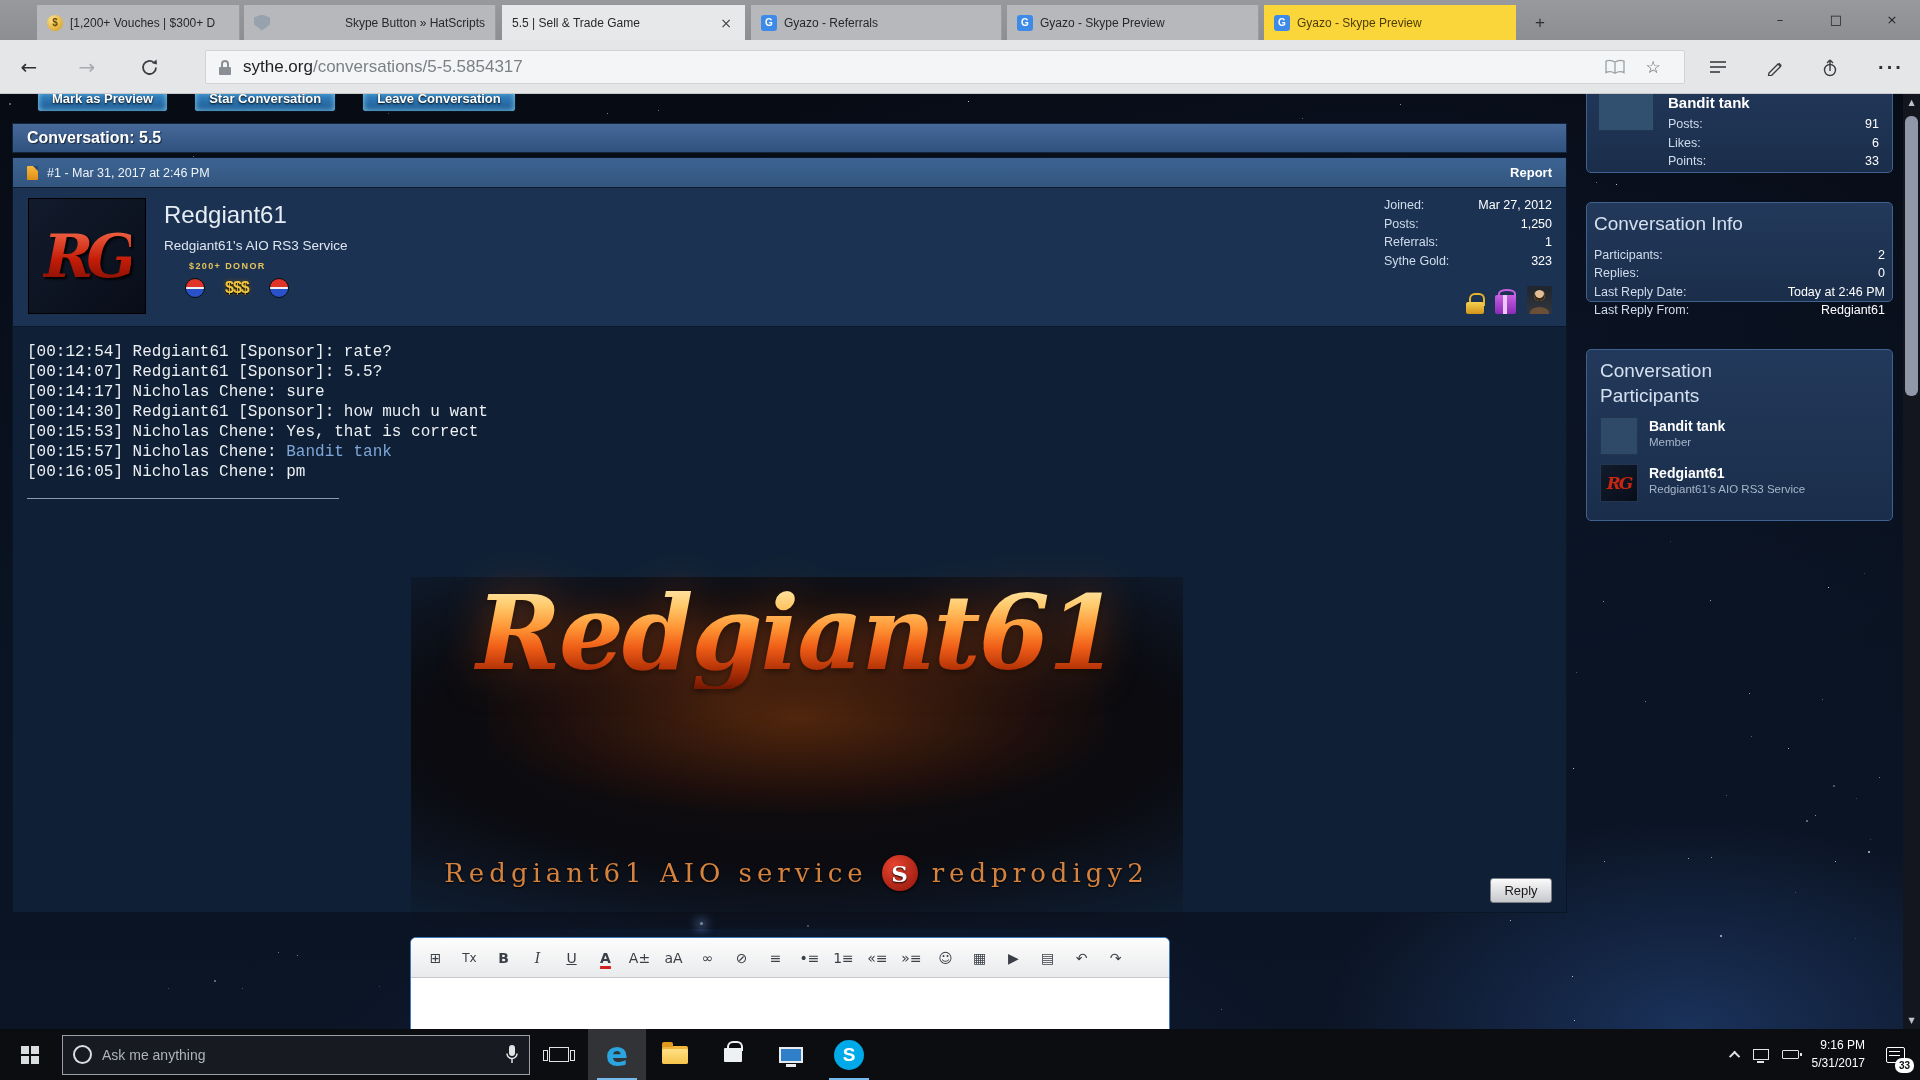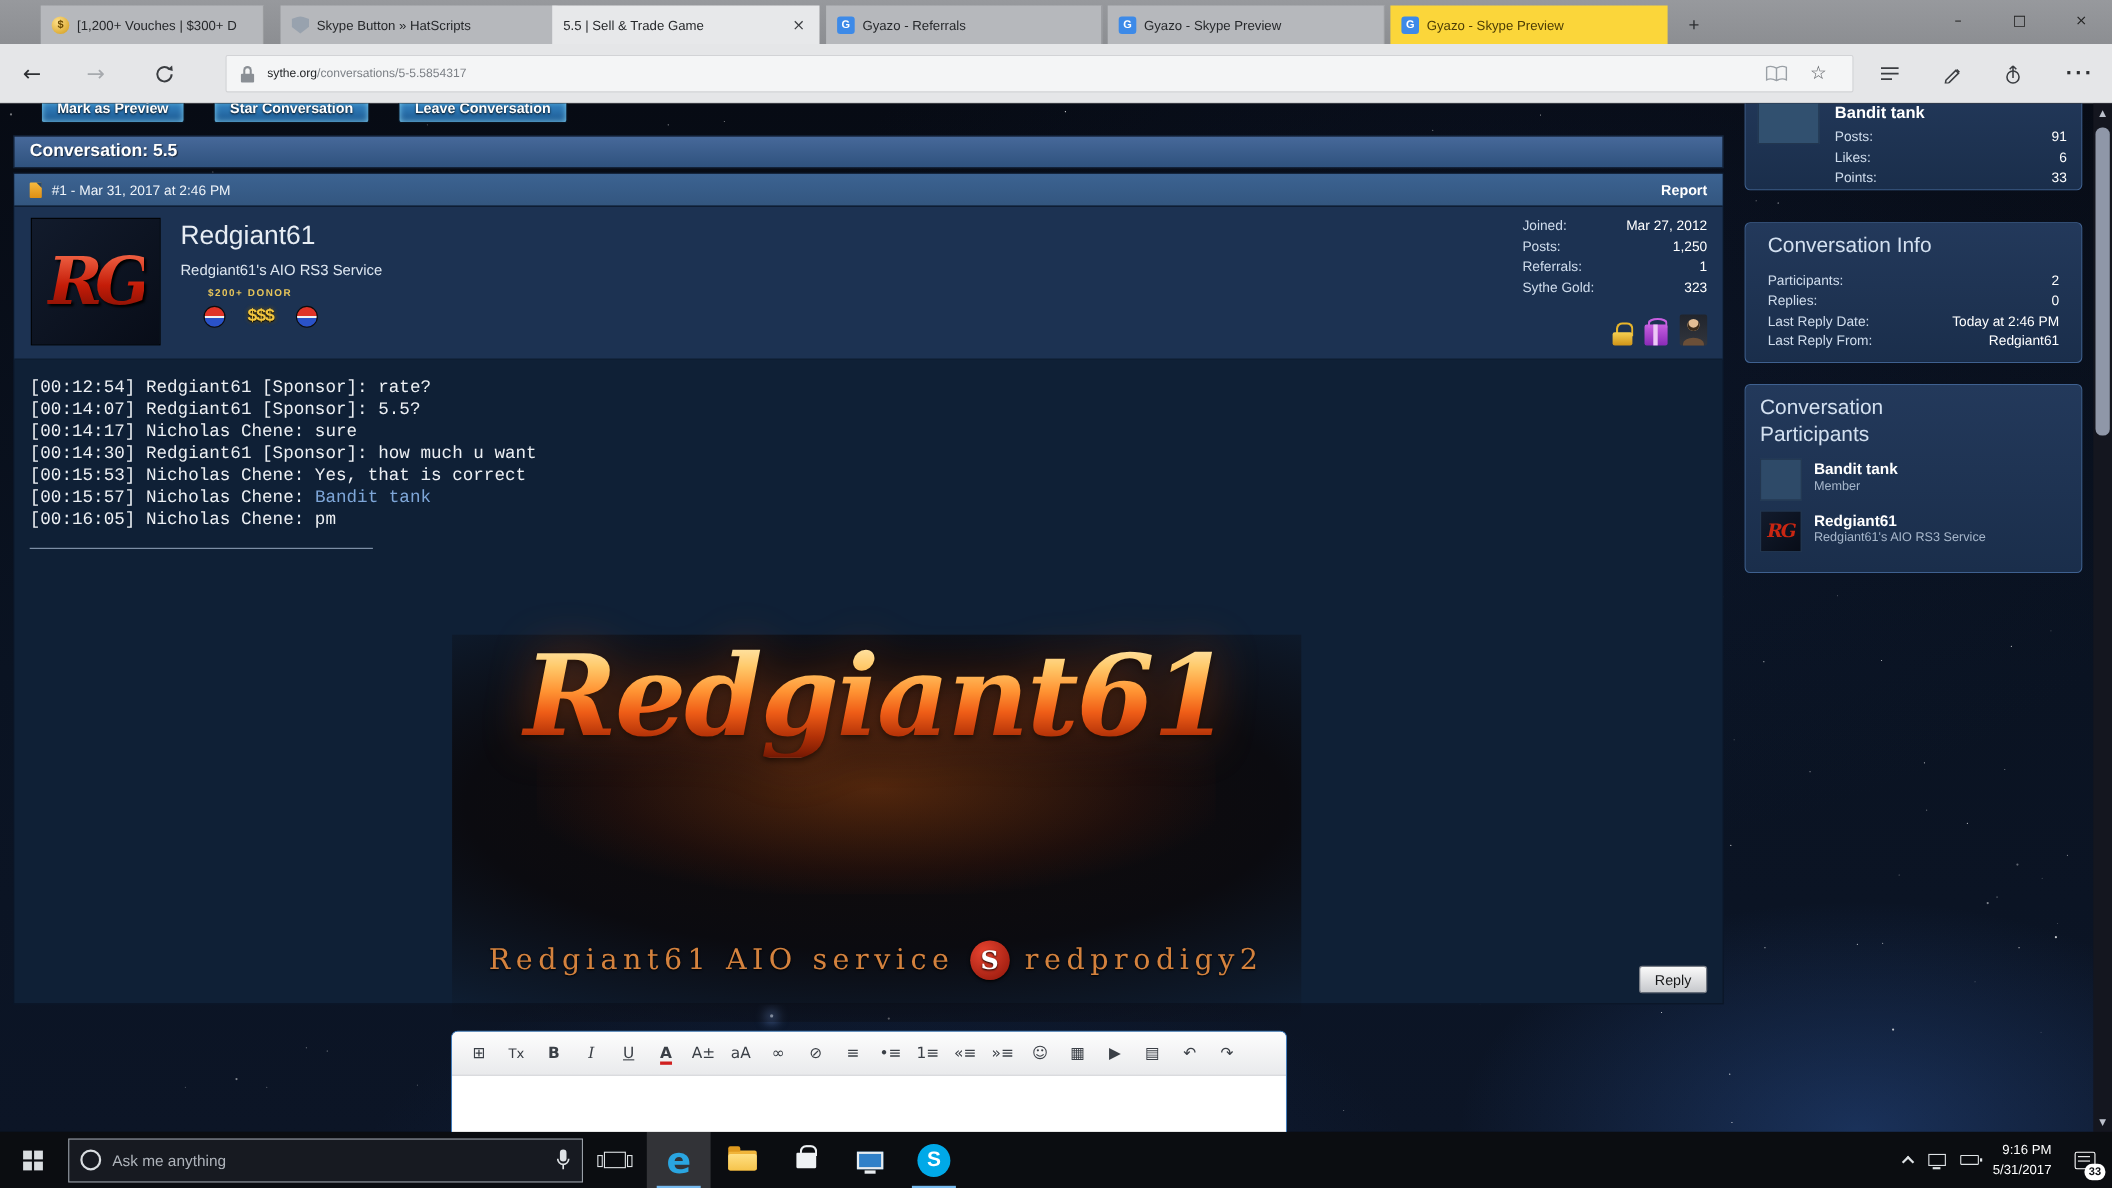--- a/index.html
+++ b/index.html
@@ -24,21 +24,21 @@
 .wctrl{position:absolute;top:0;width:56px;height:40px;text-align:center;line-height:40px;font-size:13px;color:#222;font-family:"DejaVu Sans",sans-serif;}
 
 
 .navbar{position:absolute;left:0;top:40px;width:1920px;height:54px;background:#e5e6e8;border-bottom:1px solid #c8c9cc;}
 .nav-btn{position:absolute;top:7px;width:42px;height:40px;display:flex;align-items:center;justify-content:center;font-size:20px;color:#2e3033;}
 .nav-btn.disabled{color:#a7aaae;}
 .addressbar{position:absolute;left:205px;top:10px;width:1480px;height:34px;background:#f4f5f6;border:1px solid #d2d3d6;border-radius:2px;display:flex;align-items:center;padding:0 12px;}
 .lockicon{position:relative;width:14px;height:15px;flex:0 0 auto;}
 .lk-s{position:absolute;top:0;left:3px;width:8px;height:8px;border:2px solid #8a8f95;border-bottom:none;border-radius:5px 5px 0 0;}
 .lk-b{position:absolute;bottom:0;left:1px;width:12px;height:8px;background:#8a8f95;border-radius:1px;}
-.url{margin-left:11px;font-size:11px;color:#25272a;flex:1;white-space:nowrap;overflow:hidden;}
+.url{margin-left:11px;font-size:17px;color:#25272a;flex:1;white-space:nowrap;overflow:hidden;}
 .url b{font-weight:normal;color:#1d1f22;}
 .url-path{color:#7c8086;}
 .ab-icon{width:38px;height:32px;display:flex;align-items:center;justify-content:center;font-size:17px;color:#55585d;flex:0 0 auto;}
 
 
 #page{position:absolute;left:0;top:94px;width:1920px;height:935px;overflow:hidden;
 background:
  radial-gradient(ellipse 520px 300px at 88% 100%, rgba(56,110,200,.32), transparent 70%),
  radial-gradient(ellipse 700px 380px at 42% 110%, rgba(34,74,150,.22), transparent 72%),
  radial-gradient(ellipse 900px 600px at 72% 25%, rgba(22,42,84,.20), transparent 75%),
@@ -107,21 +107,21 @@
 .editor-input{height:160px;background:#fff;outline:none;padding:8px;font-size:14px;color:#111;}
 
 
 .side-card{position:absolute;left:1586px;width:307px;background:linear-gradient(180deg,#23395b,#1a2e4b);border:1px solid #3f6190;border-radius:5px;color:#e8eef6;}
 .card1{top:-24px;height:103px;}
 .card1 .av{position:absolute;left:11px;top:4px;width:56px;height:56px;background:#31506f;border:1px solid #22364f;}
 .card1 .nm{position:absolute;left:81px;top:23px;font-weight:bold;font-size:15px;color:#fff;}
 .card1 .rows{position:absolute;left:81px;right:13px;top:44px;}
 .side-row{display:flex;justify-content:space-between;font-size:12.5px;line-height:18.5px;color:#cfdcec;}
 .side-row b{font-weight:normal;color:#fff;}
-.card2{top:108px;height:128px;padding:9px 20px;}
+.card2{top:108px;height:100px;padding:9px 7px;}
 .side-title{font-size:19px;color:#d3e0f0;margin-bottom:9px;line-height:1.3;}
 .card3{top:255px;height:172px;padding:9px 13px;}
 .card3 .side-title{max-width:200px;}
 .pt-entry{display:flex;gap:11px;margin-bottom:9px;}
 .pt-av{width:38px;height:38px;flex:0 0 auto;border:1px solid #22364f;display:flex;align-items:center;justify-content:center;}
 .pt-av.blank{background:#2e4a68;}
 .pt-av.rg{background:linear-gradient(135deg,#121b2c,#080d18);}
 .pt-av.rg span{font-family:"DejaVu Serif",serif;font-weight:bold;font-style:italic;font-size:17px;letter-spacing:-2px;color:#c82612;}
 .pt-name{font-weight:bold;font-size:14px;color:#fff;line-height:1.35;}
 .pt-sub{font-size:11.5px;color:#a6b6ca;}
@@ -172,21 +172,21 @@
 </head>
 <body>
 
 <div id="screen" data-name="desktop">
 
   <div class="tabbar" data-name="browser-tab-bar">
     <div class="tab inactive" style="left:37px;width:203px;" data-name="tab-vouches-thread">
       <span class="fav fav-coin" data-name="coin-favicon">$</span>
       <span class="tab-title" data-name="tab-title">[1,200+ Vouches | $300+ D</span>
     </div>
-    <div class="tab inactive" style="left:255px;width:252px;" data-name="tab-skype-button-hatscripts">
+    <div class="tab inactive" style="left:244px;width:252px;text-align:right;" data-name="tab-skype-button-hatscripts">
       <span class="fav fav-shield" data-name="shield-favicon"></span>
       <span class="tab-title" data-name="tab-title">Skype Button » HatScripts</span>
     </div>
     <div class="tab active" style="left:502px;width:243px;" data-name="tab-sell-trade-game">
       <span class="tab-title" data-name="tab-title">5.5 | Sell &amp; Trade Game</span>
       <span class="tab-close" data-name="close-tab-icon">×</span>
     </div>
     <div class="tab inactive" style="left:751px;width:251px;" data-name="tab-gyazo-download">
       <span class="fav fav-gyazo" data-name="gyazo-favicon">G</span>
       <span class="tab-title" data-name="tab-title">Gyazo - Referrals</span>

